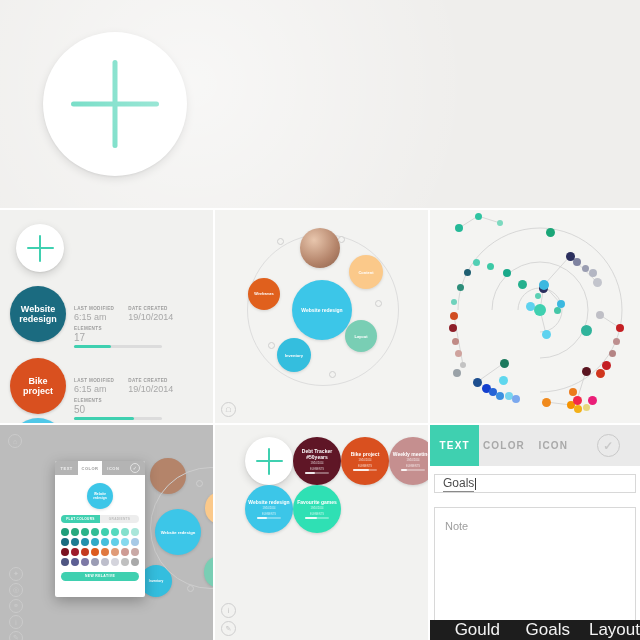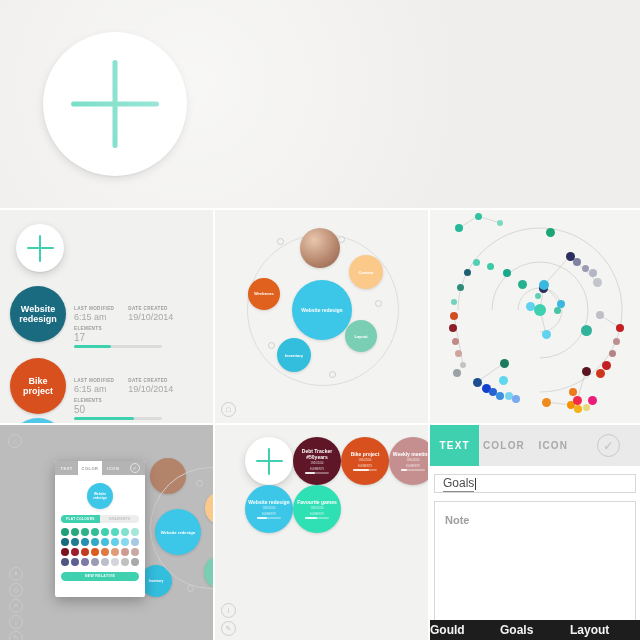--- a/index.html
+++ b/index.html
@@ -112,24 +112,24 @@
   .tab{flex:1;display:flex;align-items:center;justify-content:center;
     font-size:10px;letter-spacing:1.2px;font-weight:700;color:#a9a9a9;}
   .tab.on{background:#3fd0b0;color:#ffffff;}
   .tab.chk{flex:0 0 62px;}
   .ring{width:21px;height:21px;border-radius:50%;border:1.5px solid #c9c9c9;
     display:flex;align-items:center;justify-content:center;color:#c9c9c9;font-size:12px;}
   .field{margin:8px 4px 0 4px;height:19px;border:1px solid #d8d8d8;background:#fff;
     display:flex;align-items:center;padding:0 8px;box-sizing:border-box;}
   .field .fv{font-size:12px;color:#4d4d4d;border-bottom:1px solid #8a8a8a;padding-bottom:1px;position:relative;}
   .caret{display:inline-block;width:1px;height:12px;background:#3a3a3a;margin-left:1px;vertical-align:-2px;}
-  .note{margin:8px 4px 0 4px;height:124px;border:1px solid #d8d8d8;background:#fff;box-sizing:border-box;padding:8px 10px;font-weight:bold;}
+  .note{margin:14px 4px 0 4px;height:124px;border:1px solid #d8d8d8;background:#fff;box-sizing:border-box;padding:8px 10px;}
   .note .ph{font-size:11px;color:#9e9e9e;}
   .kbsugg{position:absolute;left:0;right:0;bottom:0;height:20px;background:#1d1d1d;display:flex;align-items:center;}
-  .kbsugg span{flex:1;text-align:left;color:#f3f3f3;font-size:12px;font-weight:700;}
+  .kbsugg span{flex:1;text-align:right;color:#f3f3f3;font-size:17px;font-weight:400;}
 
   .gap-v{position:absolute;background:#ffffff;}
 </style>
 </head>
 <body>
 
 <div class="app">
 
   <div class="panel" id="hero">
     <div class="fab" id="hero-fab">

